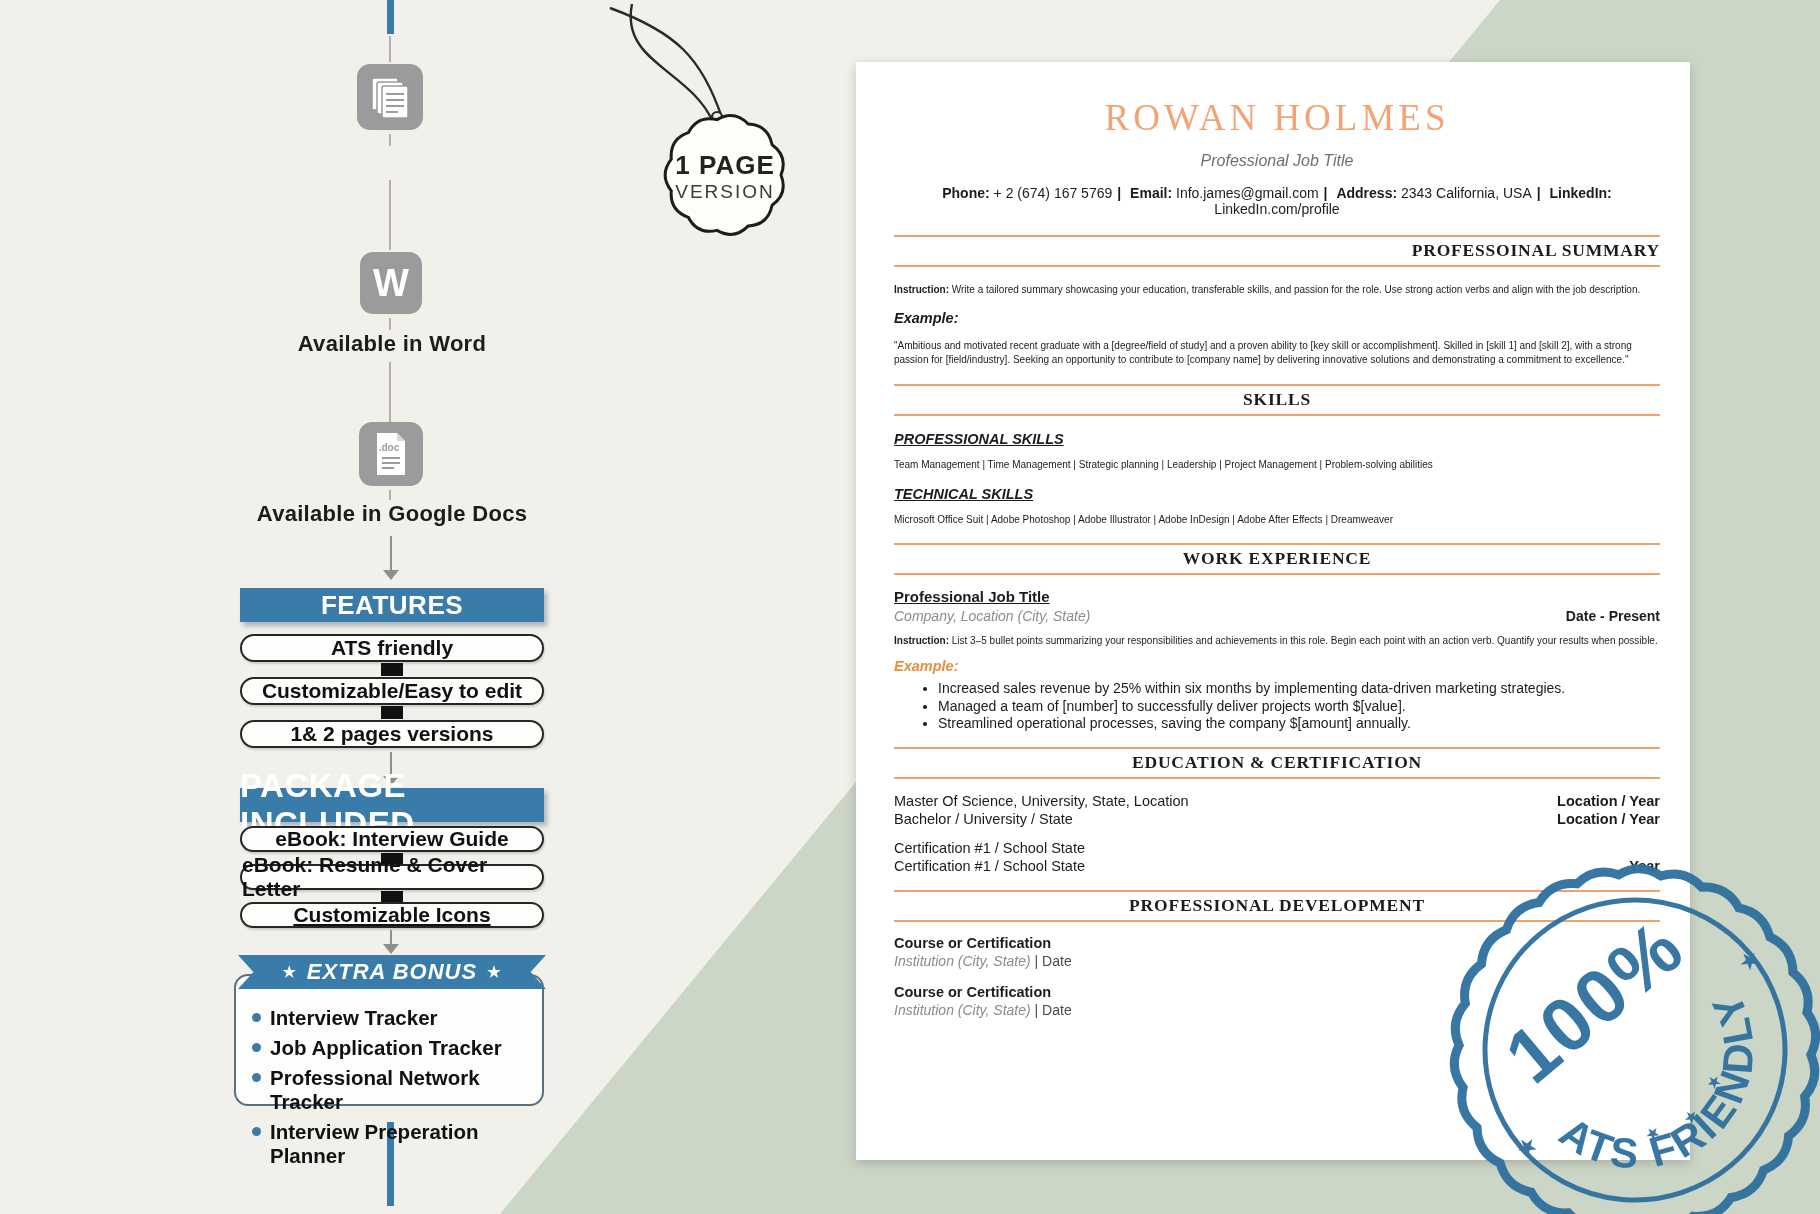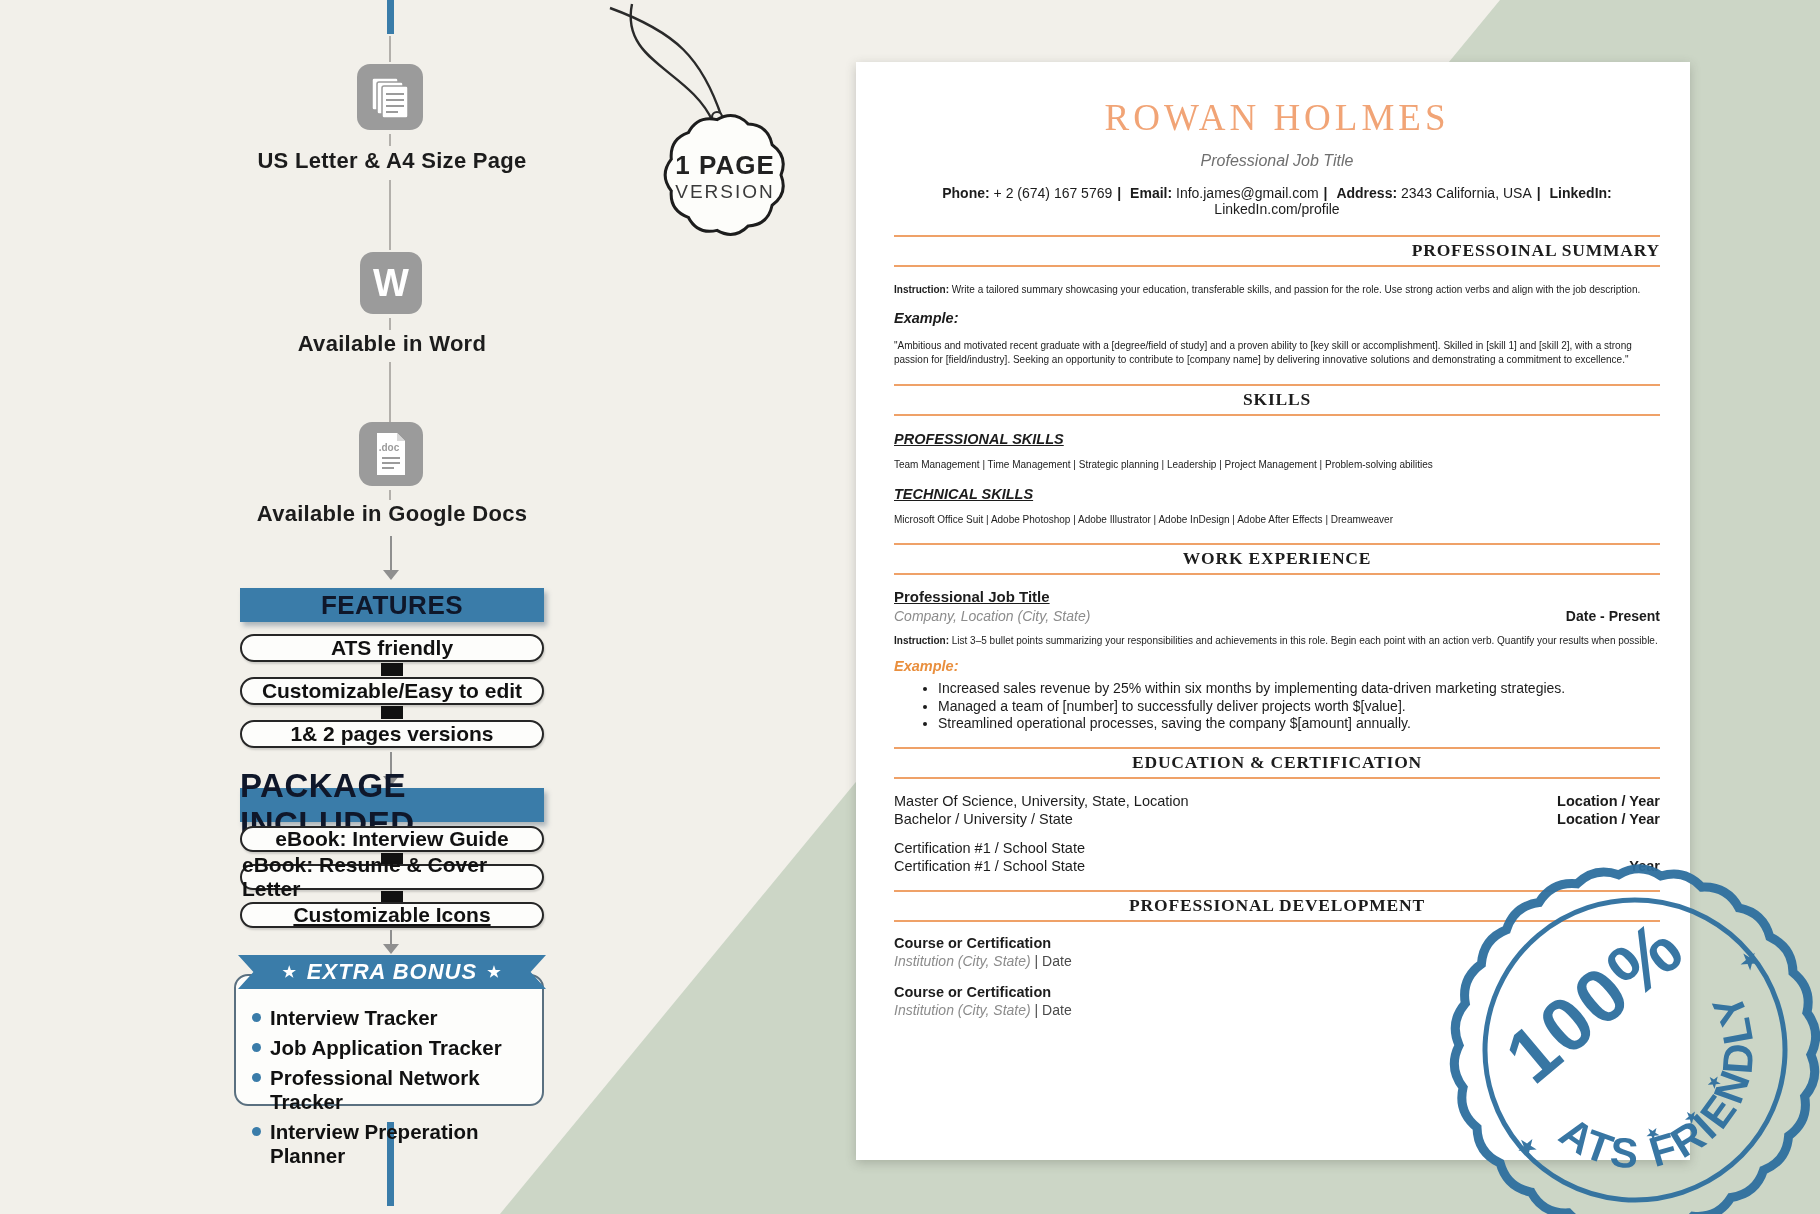--- a/index.html
+++ b/index.html
@@ -10,21 +10,21 @@
         clip-path:polygon(1500px 0px,1820px 0px,1820px 1214px,500px 1214px);}
   .blueline{position:absolute;left:387px;width:7px;background:#3a7ca9;}
   .connline{position:absolute;left:389px;width:2px;background:#b3b0ab;}
   .icon-tile{position:absolute;border-radius:13px;background:#9b9b9b;display:flex;align-items:center;justify-content:center;}
   .sb-label{position:absolute;left:210px;width:364px;text-align:center;font-weight:bold;
             font-size:22px;color:#1c1c1c;letter-spacing:.3px;}
   .garrow{position:absolute;left:383px;width:16px;}
   .garrow .st{position:absolute;left:7px;top:0;width:2px;background:#8f8f8f;}
   .garrow .hd{position:absolute;left:0;width:0;height:0;border-left:8px solid transparent;
               border-right:8px solid transparent;border-top:10px solid #8f8f8f;}
-  .sb-banner{position:absolute;left:240px;width:304px;background:#3a7ca9;color:#0f172a;
+  .sb-banner{position:absolute;left:240px;width:304px;background:#3a7ca9;color:#ffffff;
              display:flex;align-items:center;justify-content:center;font-weight:bold;
              font-size:26px;letter-spacing:.5px;box-shadow:3px 4px 5px rgba(40,70,95,.35);}
   .pill{position:absolute;left:240px;width:304px;background:#fdfdfb;border:2.5px solid #262626;
         border-radius:15px;display:flex;align-items:center;justify-content:center;
         font-weight:bold;font-size:21px;color:#111;box-sizing:border-box;box-shadow:1px 2px 2px rgba(0,0,0,.15);}
   .sqconn{position:absolute;left:381px;width:22px;background:#111;}
   .ribbon{position:absolute;left:238px;width:308px;height:34px;background:#3a7ca9;z-index:4;
           clip-path:polygon(0 0,100% 0,95% 50%,100% 100%,0 100%,5% 50%);
           display:flex;align-items:center;justify-content:center;gap:10px;color:#fff;
           font-style:italic;font-weight:bold;font-size:22px;letter-spacing:1px;}
@@ -86,21 +86,20 @@
     <svg width="44" height="44" viewBox="0 0 44 44">
       <rect x="4" y="3" width="26" height="32" rx="2" fill="#fff" stroke="#9b9b9b" stroke-width="1.5"></rect>
       <rect x="9" y="7" width="26" height="32" rx="2" fill="#fff" stroke="#9b9b9b" stroke-width="1.5"></rect>
       <rect x="14" y="11" width="26" height="32" rx="2" fill="#fff" stroke="#9b9b9b" stroke-width="1.5"></rect>
       <line x1="18" y1="19" x2="36" y2="19" stroke="#9b9b9b" stroke-width="2"></line>
       <line x1="18" y1="25" x2="36" y2="25" stroke="#9b9b9b" stroke-width="2"></line>
       <line x1="18" y1="31" x2="36" y2="31" stroke="#9b9b9b" stroke-width="2"></line>
       <line x1="18" y1="37" x2="30" y2="37" stroke="#9b9b9b" stroke-width="2"></line>
     </svg>
   </div>
-  <div class="sb-label" style="top:148px;">US Letter &amp; A4 Size Page</div>
 
   <div class="icon-tile" style="left:360px;top:252px;width:62px;height:62px;">
     <span style="color:#fff;font-size:38px;font-weight:bold;font-family:'Liberation Sans',sans-serif;">W</span>
   </div>
   <div class="sb-label" style="top:331px;">Available in Word</div>
 
   <div class="icon-tile" style="left:359px;top:422px;width:64px;height:64px;">
     <svg width="40" height="46" viewBox="0 0 40 46">
       <path d="M6 2 h20 l8 8 v34 h-28 z" fill="#fff"></path>
       <path d="M26 2 l8 8 h-8 z" fill="#d8d8d8"></path>

